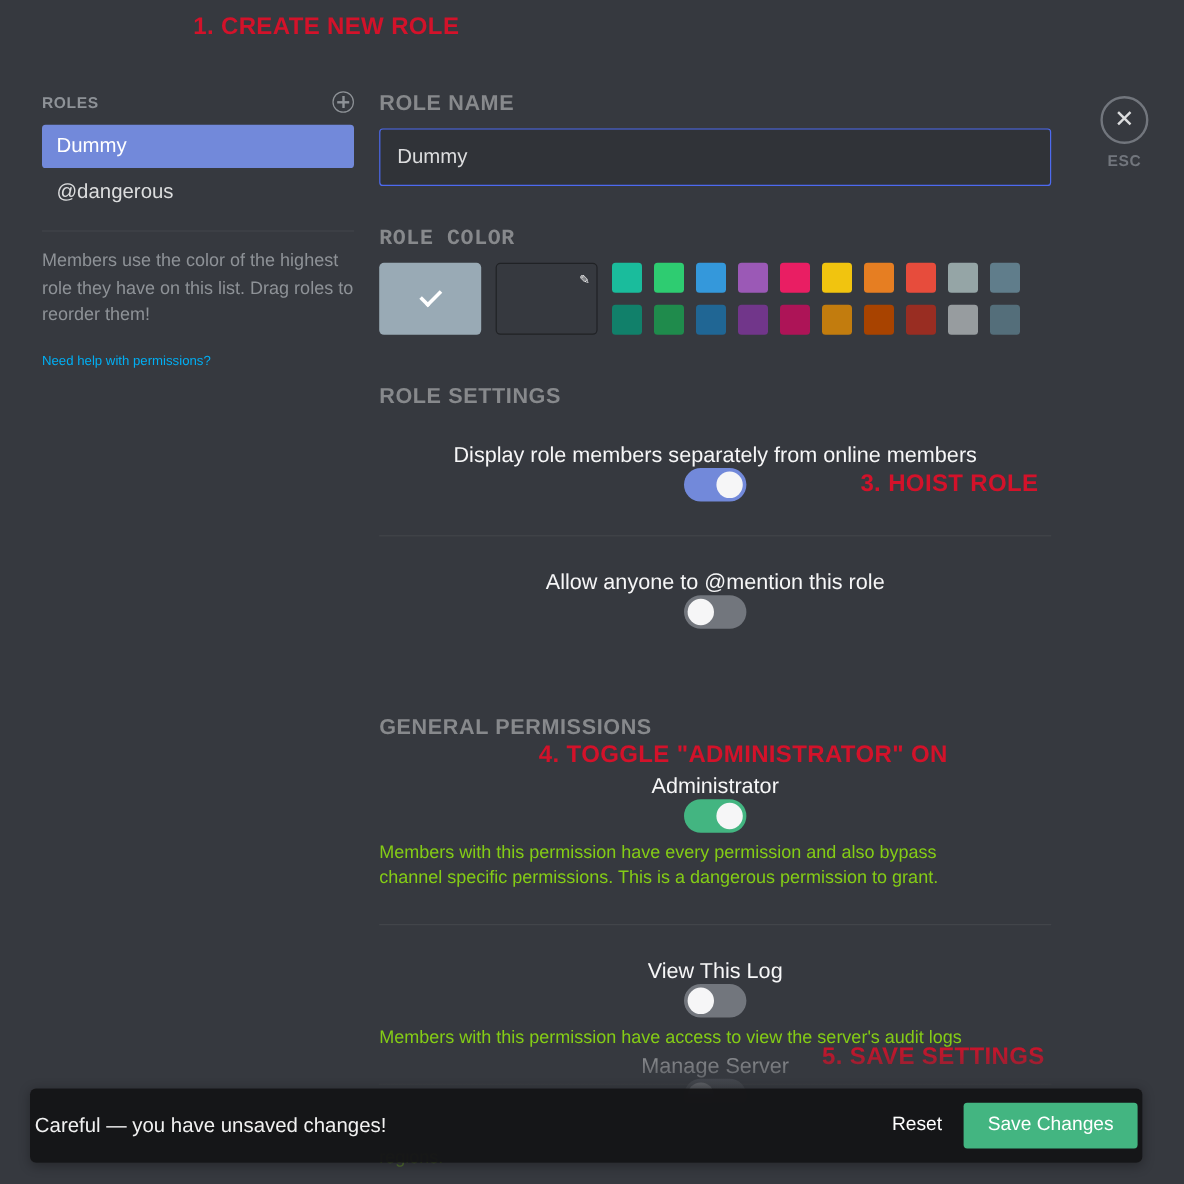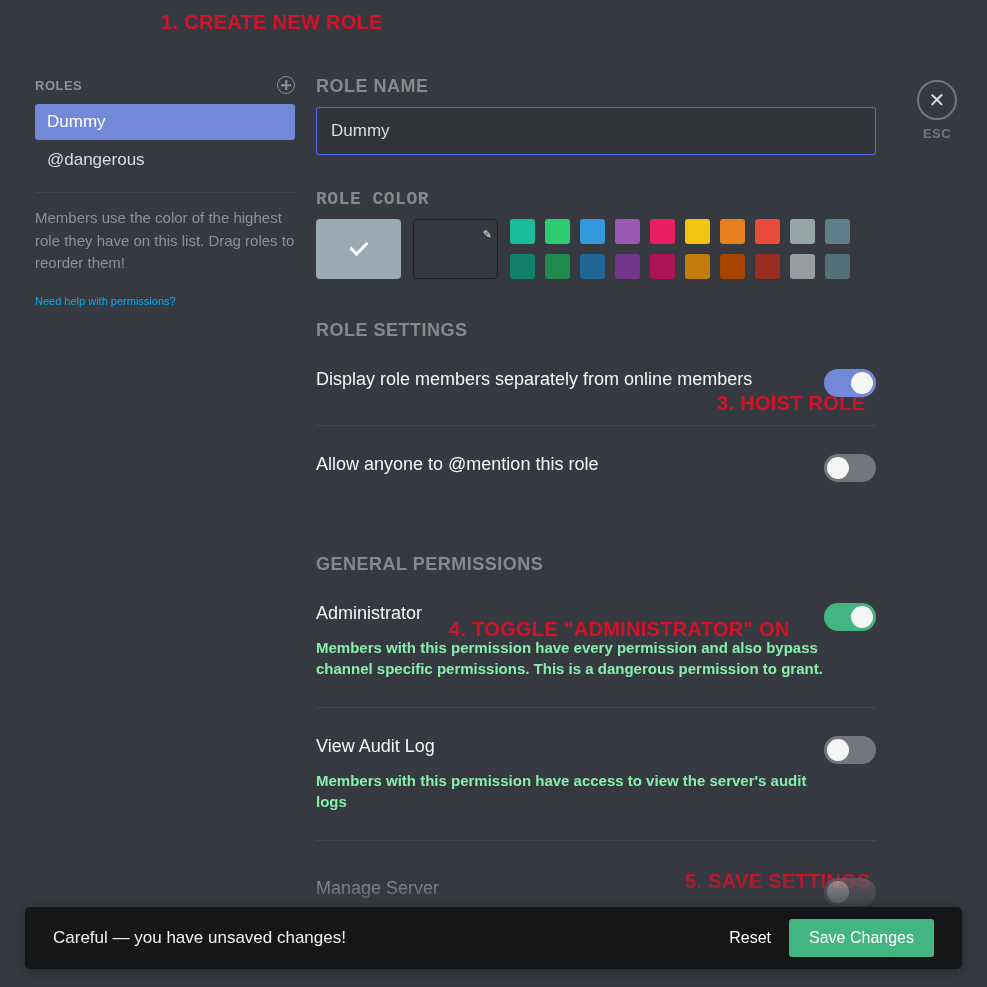--- a/index.html
+++ b/index.html
@@ -52,23 +52,23 @@
   .custom-swatch {
     width:85px; height:60px; background:#36393f; border:1px solid #202225;
     border-radius:4px; position:relative; cursor:pointer;
   }
   .dropper { position:absolute; top:6px; right:6px; font-size:13px; color:#fff; }
   .swatch-grid { display:flex; flex-direction:column; gap:10px; }
   .swatch-line { display:flex; gap:10px; }
   .swatch { width:25px; height:25px; border-radius:3px; cursor:pointer; }
   
   .settings-section { margin-top:41px; }
-  .setting-row { display:flex; align-items:flex-start; justify-content:space-between; padding:0; }
+  .setting-row { display:flex; align-items:center; justify-content:space-between; padding:0;flex-direction:column; }
   .setting-title { color:#f6f6f7; font-size:18px; }
-  .setting-desc { color:#86efac; font-size:15px; line-height:1.4; margin-top:6px; max-width:510px;font-weight:bold;}
+  .setting-desc { color:#84cc16; font-size:15px; line-height:1.4; margin-top:6px; max-width:510px;}
   .toggle {
     width:52px; height:28px; border-radius:14px; position:relative; cursor:pointer; flex-shrink:0;
   }
   .toggle .knob {
     width:22px; height:22px; background:#f6f6f7; border-radius:50%;
     position:absolute; top:3px;
   }
   .toggle.off { background:#72767d; }
   .toggle.off .knob { left:3px; }
   .toggle.on-blurple { background:#7289da; }
@@ -81,23 +81,23 @@
     position:absolute; top:80px; right:30px; text-align:center; cursor:pointer;
   }
   .close-circle {
     width:40px; height:40px; border:2px solid #72767d; border-radius:50%;
     display:flex; align-items:center; justify-content:center; margin:0 auto;
   }
   .close-x { color:#dcddde; font-size:20px; line-height:1; }
   .esc-text { color:#72767d; font-size:13px; font-weight:600; margin-top:6px; letter-spacing:.5px;}
   
   .save-bar {
-    position:absolute; left:25px; right:25px; bottom:18px;
+    position:absolute; left:25px; right:35px; bottom:18px;
     background:rgba(20,20,22,.95); border-radius:5px;
-    display:flex; align-items:center; padding:12px 28px;
+    display:flex; align-items:center; padding:12px 4px;
     box-shadow:0 2px 10px rgba(0,0,0,.3);
   }
   .save-msg { color:#f1f1f1; font-size:17px; flex:1; }
   .reset-btn { color:#fff; font-size:16px; background:none; border:none; padding:10px 18px; cursor:pointer;}
   .save-btn { background:#43b581; color:#fff; font-size:16px; border:none; border-radius:3px; padding:10px 20px; cursor:pointer; font-weight:500;}
   
   .anno { position:absolute; color:#d3122a; font-weight:800; font-size:20px; letter-spacing:.3px; pointer-events:none; font-family: Arial, sans-serif;}
   .anno.small { font-size:20px; }
   
   .checkmark { width:26px; height:26px; }
@@ -207,21 +207,21 @@
     <div style="height:18px"></div>
     <div class="setting-row">
       <div class="setting-title">Administrator</div>
       <div class="toggle on-green">
           <div class="knob"></div>
         </div>
     </div>
     <div class="setting-desc">Members with this permission have every permission and also bypass channel specific permissions. This is a dangerous permission to grant.</div>
     <div class="sec-divider"></div>
     <div class="setting-row">
-      <div class="setting-title">View Audit Log</div>
+      <div class="setting-title">View This Log</div>
       <div class="toggle off">
           <div class="knob"></div>
         </div>
     </div>
     <div class="setting-desc">Members with this permission have access to view the server's audit logs</div>
     <div class="sec-divider"></div>
   </div>
 </div>
 
 <div class="cutoff">

